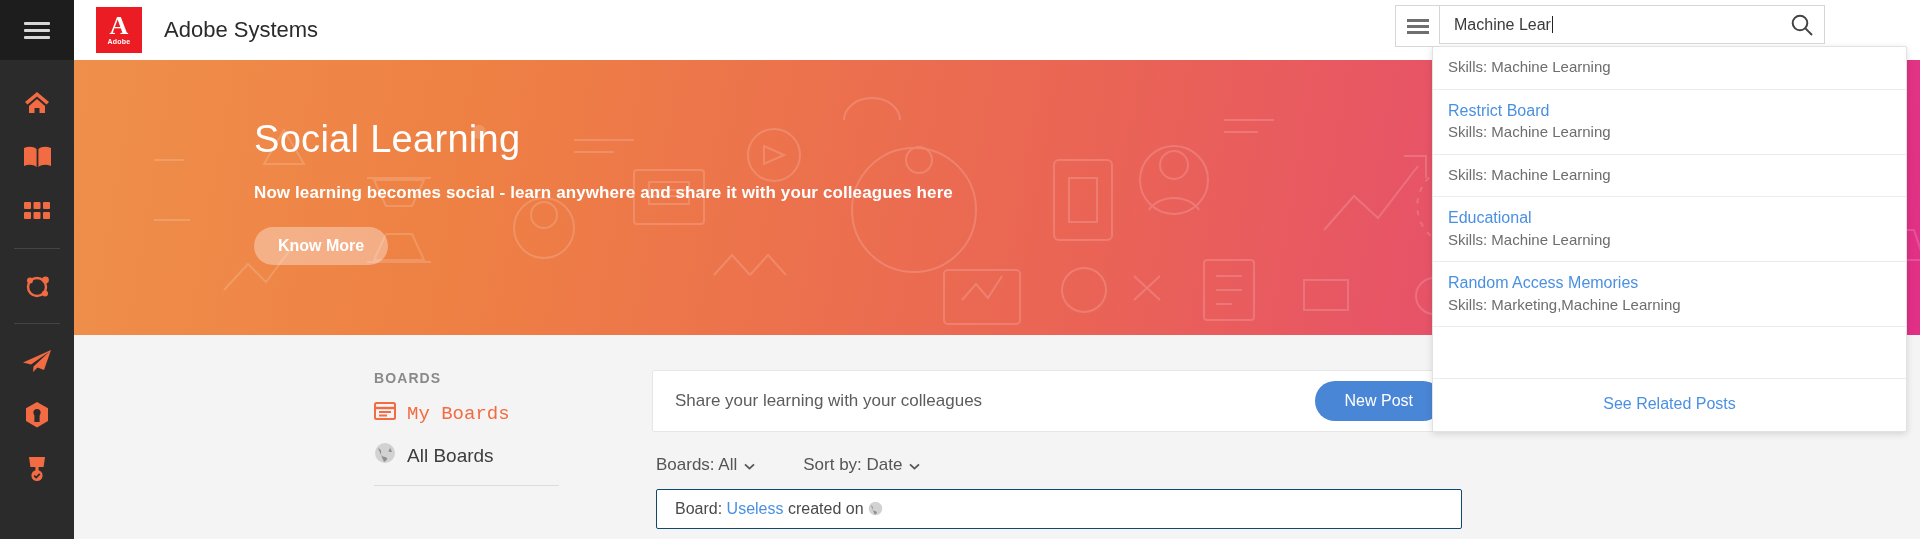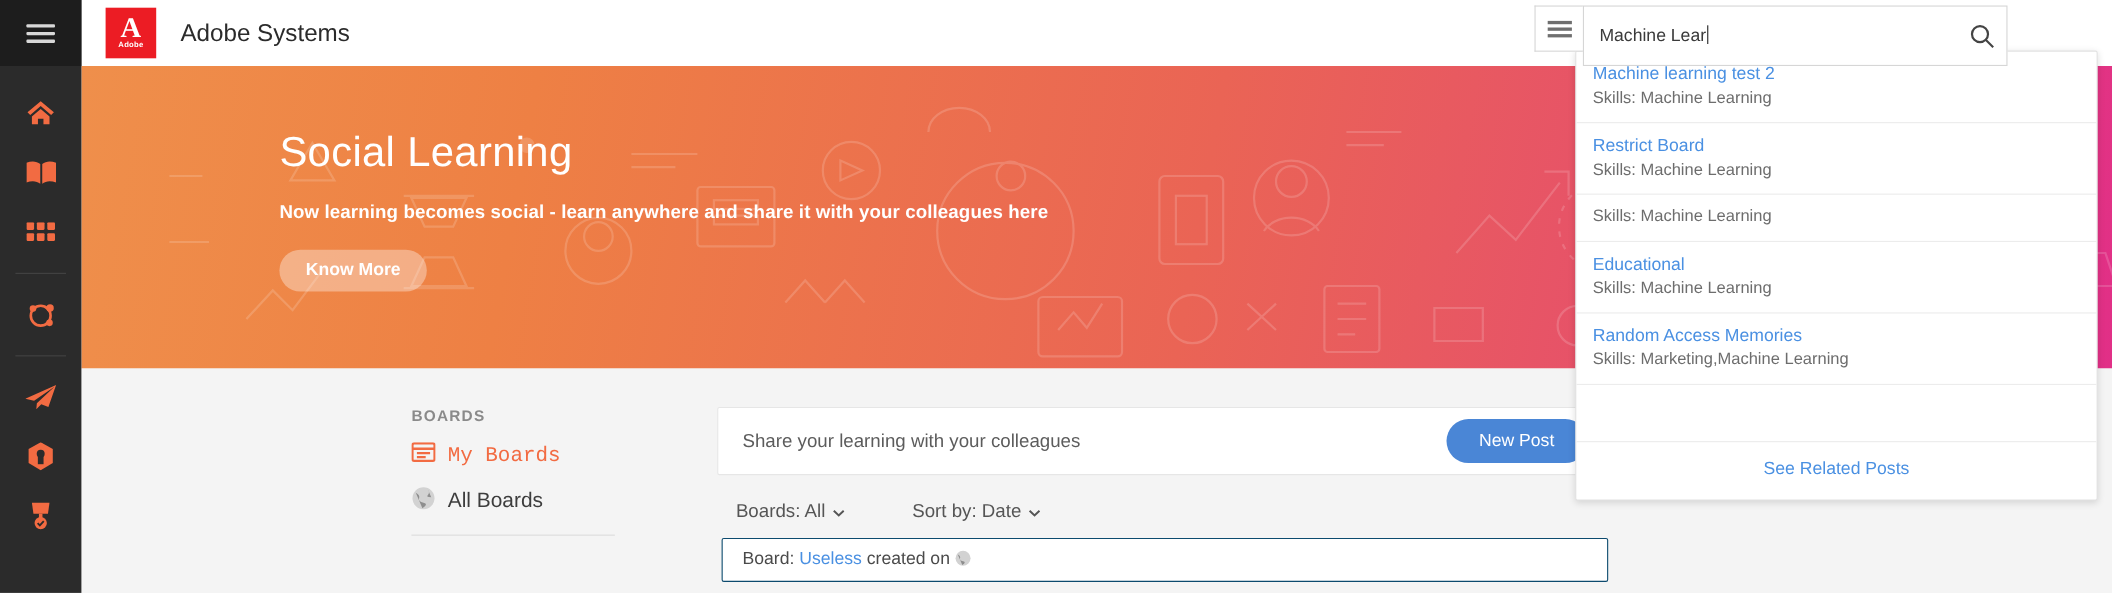--- a/index.html
+++ b/index.html
@@ -66,21 +66,21 @@
   .search-filter-btn {
     width: 44px; height: 42px; border: 1px solid #d6d6d6; background: #fff;
     display: flex; align-items: center; justify-content: center;
     cursor: pointer; border-right: none;
   }
   .burger-sm { width: 22px; }
   .burger-sm span {
     display: block; height: 3px; background: #6f6f6f; margin: 3px 0;
   }
   .search-box {
-    flex: 1; height: 55px; border: 1px solid #d6d6d6; background: #fff;
+    flex: 1; height: 39px; border: 1px solid #d6d6d6; background: #fff;
     display: flex; align-items: center; padding: 0 10px 0 14px;
   }
   .search-text {
     flex: 1; font-size: 16px; color: #3a3a3a; position: relative;
     white-space: nowrap;
   }
   .caret {
     display: inline-block; width: 1px; height: 17px; background: #222;
     vertical-align: -3px; margin-left: 1px;
   }
@@ -161,21 +161,21 @@
   }
   .composer-placeholder { color: #5c5c5c; font-size: 17px; }
   .new-post-btn {
     background: #4a86d6; color: #fff; border: none; border-radius: 20px;
     padding: 11px 30px; font-size: 16px; cursor: pointer;
     font-family: "Liberation Sans", sans-serif;
   }
   .filters { display: flex; gap: 48px; margin: 23px 0 14px 4px; }
   .filter {
     display: flex; align-items: center; gap: 7px;
-    color: #555; font-size: 17px; cursor: pointer; margin-left: 13px;
+    color: #555; font-size: 17px; cursor: pointer;
   }
   .chev { width: 11px; height: 7px; }
   .post-card {
     background: #fff; border: 1px solid #0c4a6e; border-radius: 2px;
     height: 40px; margin-left: 4px; padding: 10px 18px;
     font-size: 16px; overflow: hidden; white-space: nowrap;
   }
   .post-card .lbl { color: #4a4a4a; }
   .post-card .lnk { color: #4a90e2; }
 </style>
@@ -419,21 +419,20 @@
         <svg width="24" height="24" viewBox="0 0 24 24" fill="none" stroke="#444" stroke-width="2">
           <circle cx="10" cy="10" r="7.3"></circle>
             <path d="M15.4 15.4 L22 22"></path>
         </svg>
       </span>
     </div>
   </div>
 
   <div class="suggest">
     <div class="suggest-item">
-      <div class="suggest-title">Machine learning test 2</div>
       <div class="suggest-sub">Skills: Machine Learning</div>
     </div>
     <div class="suggest-item">
       <div class="suggest-title">Restrict Board</div>
       <div class="suggest-sub">Skills: Machine Learning</div>
     </div>
     <div class="suggest-item">
       <div class="suggest-sub">Skills: Machine Learning</div>
     </div>
     <div class="suggest-item">

